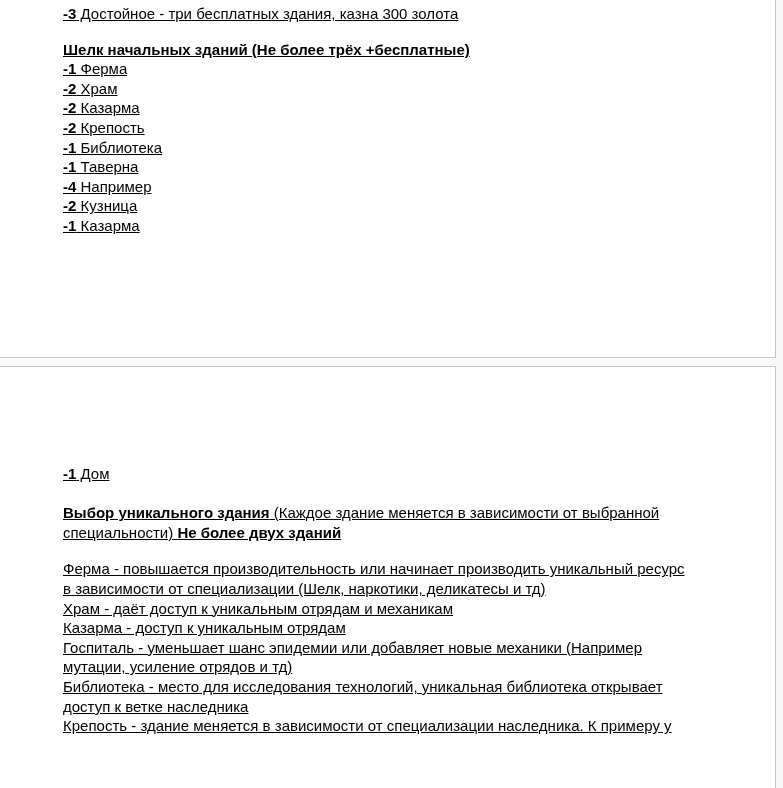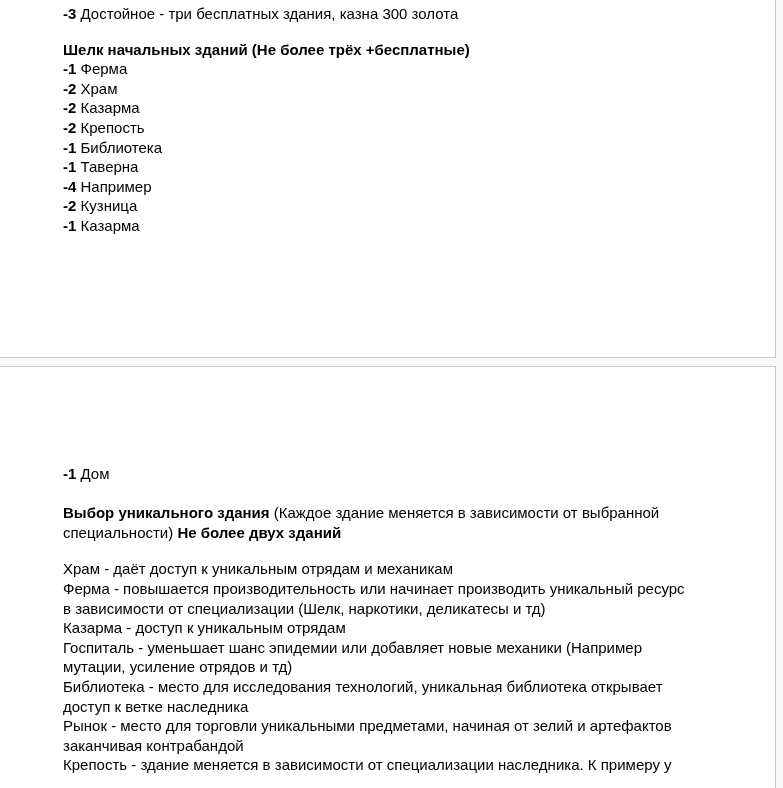--- a/index.html
+++ b/index.html
@@ -34,20 +34,21 @@
   }
   .content {
     padding-left: 107px;
     width: 624px;
   }
   #page-1 .content { padding-top: 6px; }
   #page-2 .content { padding-top: 97px; }
   .line, .para {
     line-height: 19.6px;
     white-space: normal;
+    text-decoration: underline;
   }
   .b { font-weight: bold; }
   .blank { height: 19.6px; }
   .sp16 { height: 16px; }
   .sp17 { height: 17px; }
 </style>
 </head>
 <body>
 
 <div>
@@ -78,24 +79,23 @@
     <div class="content">
 
       <div class="line"><span class="b">-1</span><span> Дом</span></div>
 
       <div class="blank"></div>
 
       <div class="para"><span class="b">Выбор уникального здания</span><span> (Каждое здание меняется в зависимости от выбранной специальности) </span><span class="b">Не более двух зданий</span></div>
 
       <div class="sp17"></div>
 
+      <div class="para">Ферма - повышается производительность или начинает производить уникальный ресурс в зависимости от специализации (Шелк, наркотики, деликатесы и тд)</div>
       <div class="para">Храм - даёт доступ к уникальным отрядам и механикам</div>
-      <div class="para">Ферма - повышается производительность или начинает производить уникальный ресурс в зависимости от специализации (Шелк, наркотики, деликатесы и тд)</div>
       <div class="para">Казарма - доступ к уникальным отрядам</div>
       <div class="para">Госпиталь - уменьшает шанс эпидемии или добавляет новые механики (Например мутации, усиление отрядов и тд)</div>
       <div class="para">Библиотека - место для исследования технологий, уникальная библиотека открывает доступ к ветке наследника</div>
-      <div class="para">Рынок - место для торговли уникальными предметами, начиная от зелий и артефактов заканчивая контрабандой</div>
       <div class="para">Крепость - здание меняется в зависимости от специализации наследника. К примеру у</div>
 
     </div>
   </section>
 
 </div>
 
 </body></html>

